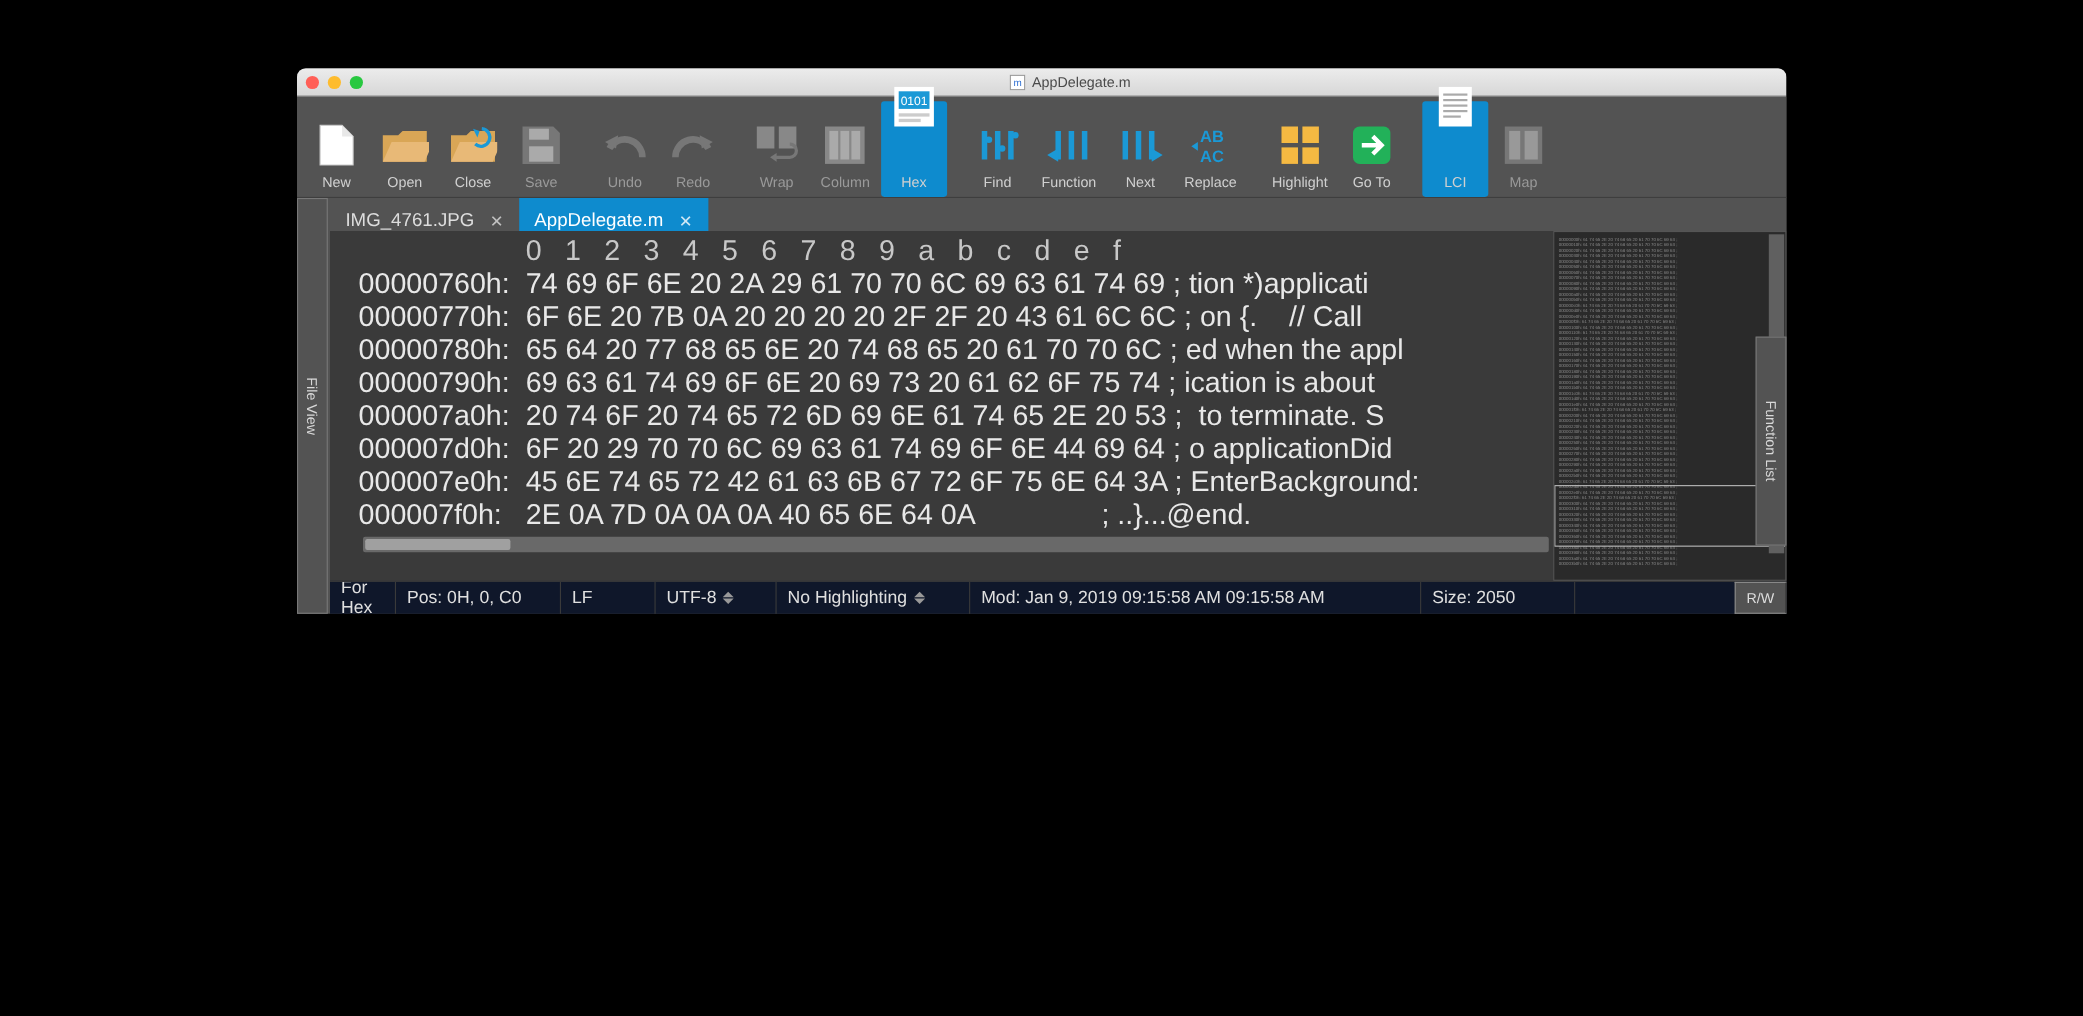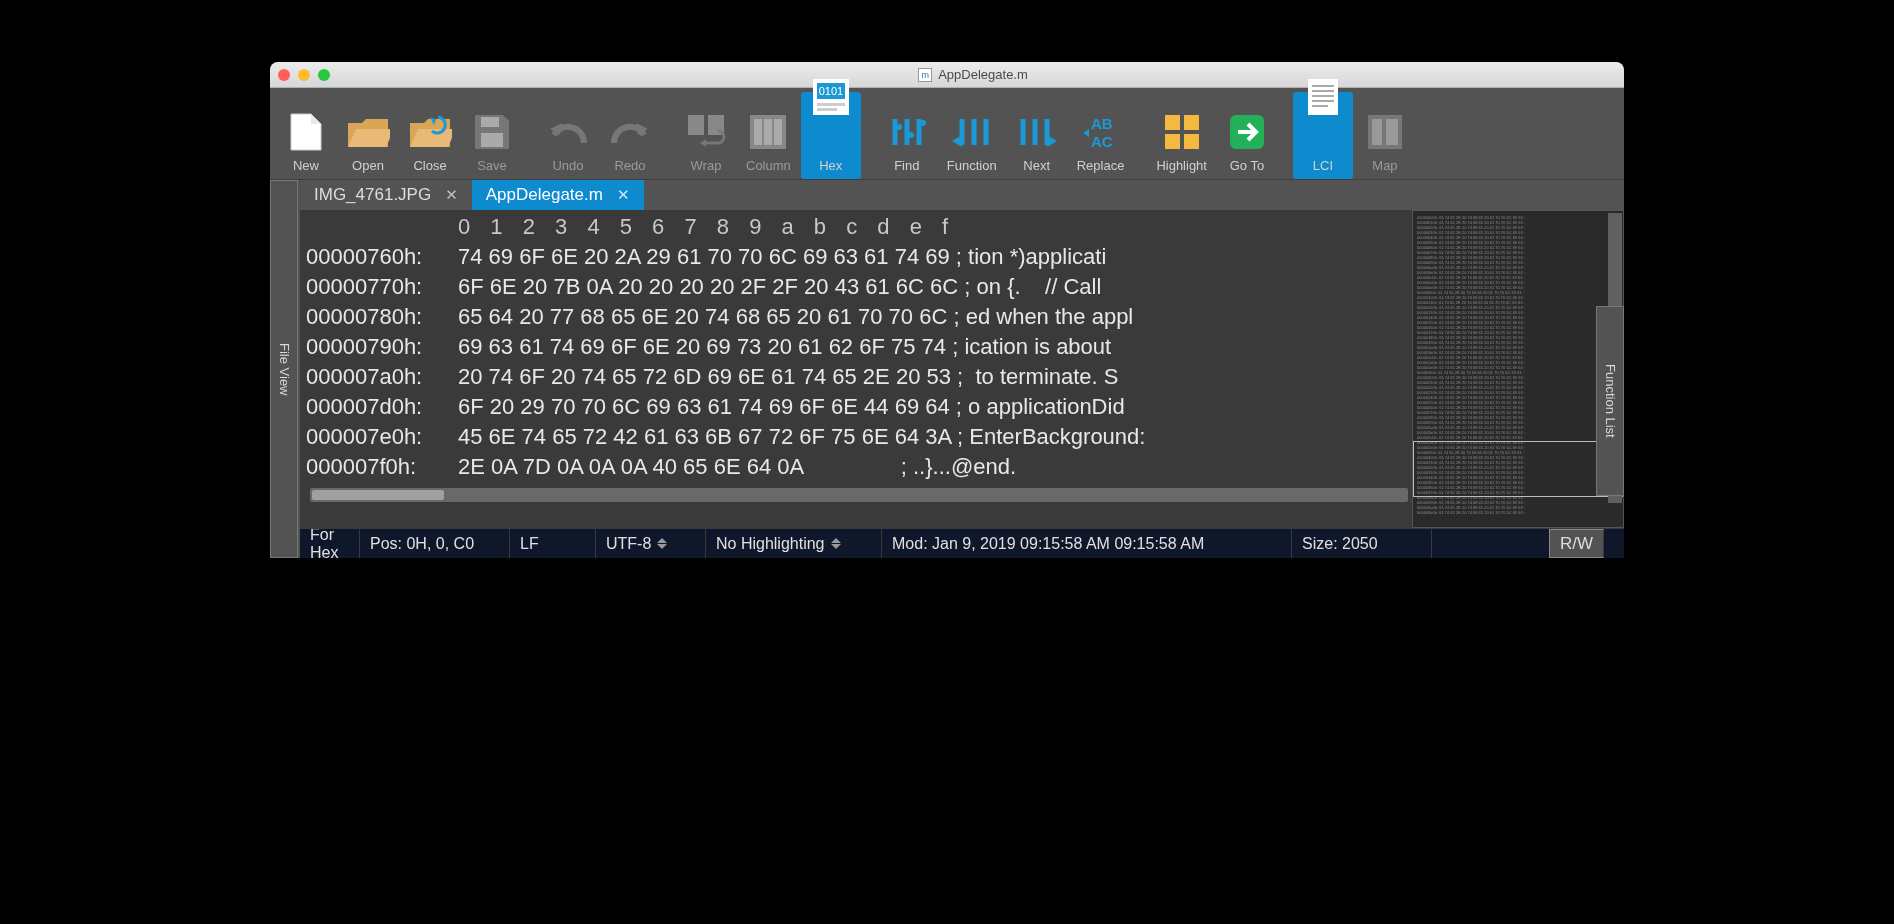--- a/index.html
+++ b/index.html
@@ -13,48 +13,48 @@
 .titleicon { width:14px; height:14px; background:#fff; border:1px solid #999; font-size:9px; color:#2e6fd1; display:flex; align-items:center; justify-content:center; }
 .titletext { font-size:13px; color:#4a4a4a; }
 .toolbar { height: 92px; background: #535353; display:flex; padding: 4px 6px 0 6px; gap: 2px; border-bottom:1px solid #3e3e3e; }
 .tbtn { display:flex; flex-direction:column; align-items:center; justify-content:flex-end; padding: 4px 8px 6px 8px; border-radius:3px; color:#9a9a9a; font-size:13px; min-width: 56px; gap:4px; }
 .tbtn.active { background:#0e8bce; color:#fff;gap:41px; }
 .tbtn.icon-enabled { color:#d0d0d0; }
 .ticon { width:44px; height:44px; display:flex; align-items:center; justify-content:center; }
 .tsep { width:12px; }
 .tabbar { height: 30px; display:flex; align-items:stretch; background:#535353; }
 .side-label { width:28px; writing-mode: vertical-rl; text-orientation: mixed; color:#d8d8d8; font-size:13px; display:flex; align-items:center; justify-content:center; background:#535353; border:1px solid #787878; margin-right:2px; }
-.tab { display:flex; align-items:center; padding: 0 14px; color:#ddd; font-size:17px; gap:14px; }
+.tab { display:flex; align-items:flex-end; padding: 0 14px; color:#ddd; font-size:17px; gap:14px; }
 .tab.active { background:#0e8bce; color:#fff; }
 .tab .x { font-size:15px; opacity:.8; }
 .side-right { position:absolute; right:0; top:126px; width:28px; height:190px; writing-mode:vertical-rl; text-orientation:mixed; color:#d8d8d8; font-size:13px; display:flex; align-items:center; justify-content:center; border:1px solid #787878; background:#535353; }
 .body { display:flex; position:relative; }
 .main { flex:1; display:flex; background:#3a3a3a; }
-.hexarea { flex:1; background:#3a3a3a; font-family: Menlo, Consolas, monospace; font-size:22px; line-height:30px; color:#e8e8e8; padding: 2px 0 22px 6px; position:relative; overflow:hidden; }
+.hexarea { flex:1; background:#3a3a3a; font-family: Menlo, Consolas, monospace; font-size:26px; line-height:30px; color:#e8e8e8; padding: 2px 0 22px 6px; position:relative; overflow:hidden;margin-left:20px; }
 .colheader { color:#c8c8c8; padding-left: 152px; word-spacing: 14px; }
 .hexrow { white-space: pre; }
 .hexrow .addr { display:inline-block; width:152px; }
 .hexrow .bytes { word-spacing: 0; letter-spacing: 0; }
 .hexrow .sep { color:#e8e8e8; }
 .scrollbar-h { height:14px; background:#696969; position:relative; margin:6px 4px 4px 4px; border-radius:2px; }
 .scroll-thumb { position:absolute; left:2px; top:2px; height:10px; width:132px; background:#a0a0a0; border-radius:2px; }
 .minimap { width:212px; background:#2a2a2a; border:1px solid #555; display:flex; flex-direction:column; padding:4px; font-family:monospace; font-size:4px; line-height:5px; color:#8a8a8a; overflow:hidden; position:relative; }
 .minimap .viewport { position:absolute; border:1px solid #bbb; left:0; right:0; height:56px; bottom:30px; }
 .minimap .ms { width:14px; background:#606060; position:absolute; right:1px; top:2px; bottom:24px; }
 .minimap-lines { white-space:pre; }
 .outputbar { height:26px; display:flex; align-items:center; background:#535353; padding-left:4px; }
 .output-btn { color:#ddd; font-size:14px; padding:2px 10px; border:1px solid #888; background:#535353; }
 .statusbar { height:30px; background:#0f172a; display:flex; align-items:center; color:#e0e0e0; font-size:16px; border-top:1px solid #3a3a3a; }
 .statusbar > div { padding: 0 10px; border-right:1px solid #3a3a3a; height:100%; display:flex; align-items:center; }
 .statusbar .sel { display:flex; align-items:center; gap:6px; }
 .chev { width:14px; height:16px; display:flex; flex-direction:column; justify-content:center; gap:1px; }
 .chev::before,.chev::after{content:"";display:block;width:0;height:0;border-left:5px solid transparent;border-right:5px solid transparent;}
 .chev::before{border-bottom:5px solid #999;}
 .chev::after{border-top:5px solid #999;}
-.rw-btn { border:1px solid #888; padding:2px 8px; font-size:17px; background:#535353; color:#ddd; margin-left:auto; margin-right:20px; }
+.rw-btn { border:1px solid #888; padding:2px 8px; font-size:13px; background:#535353; color:#ddd; margin-left:auto; margin-right:0; }
 svg { display:block; }
 </style>
 </head>
 <body>
 
 <div class="window">
 
   <div class="titlebar">
     <div class="traffic">
       <div class="tl r"></div>

